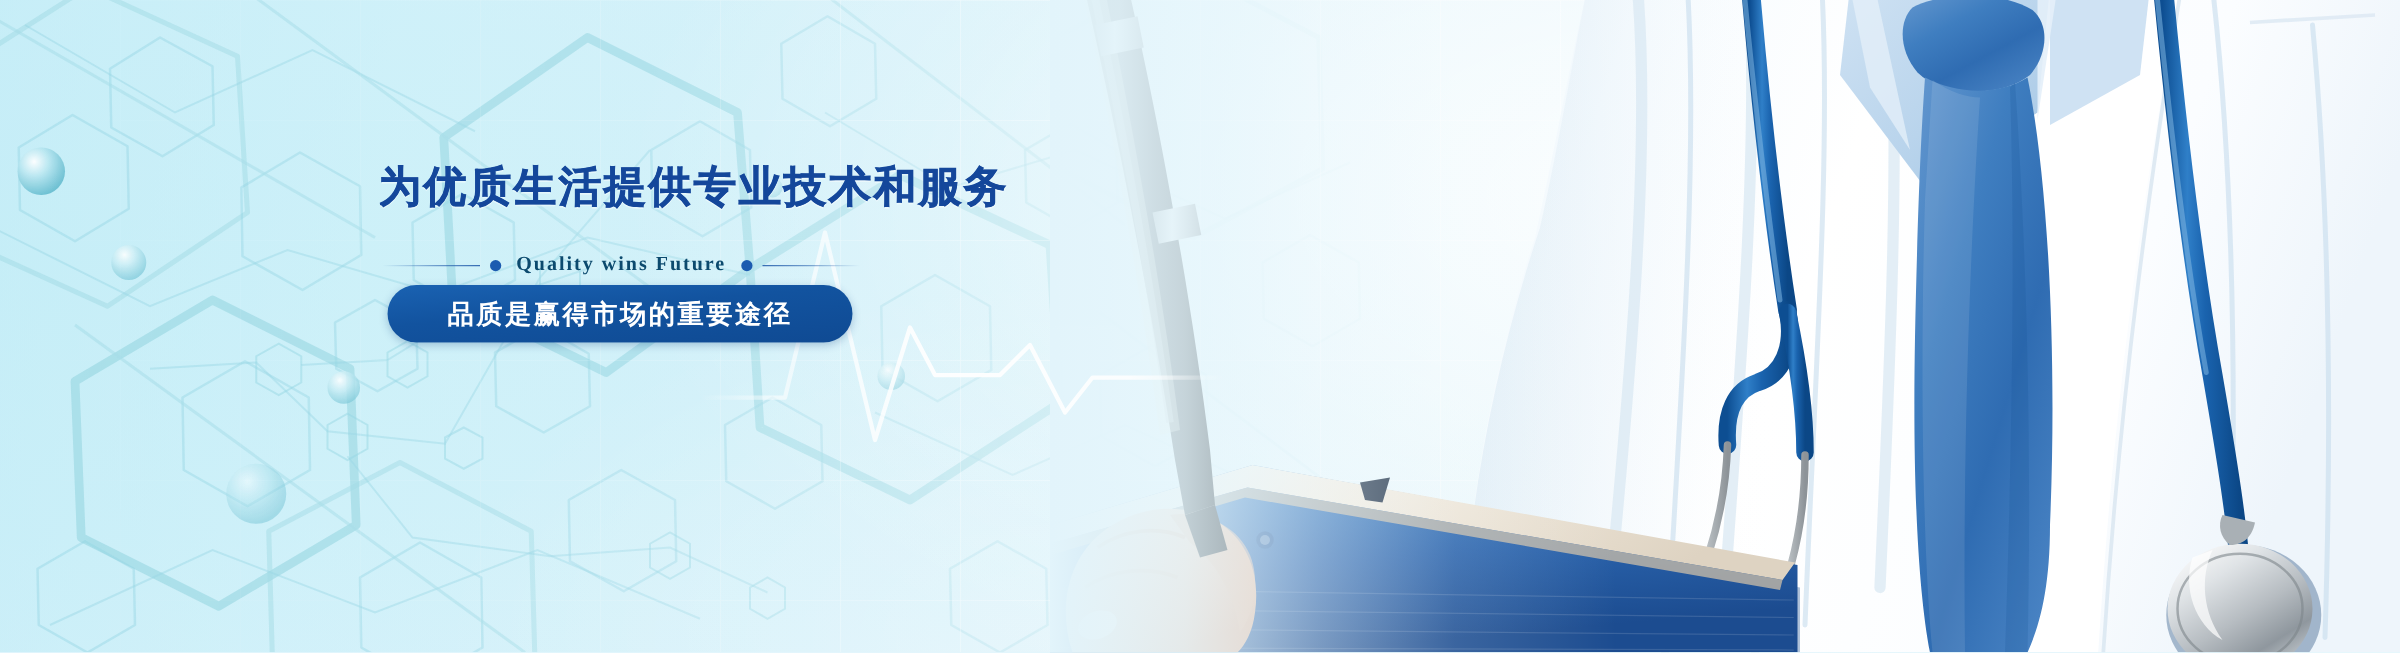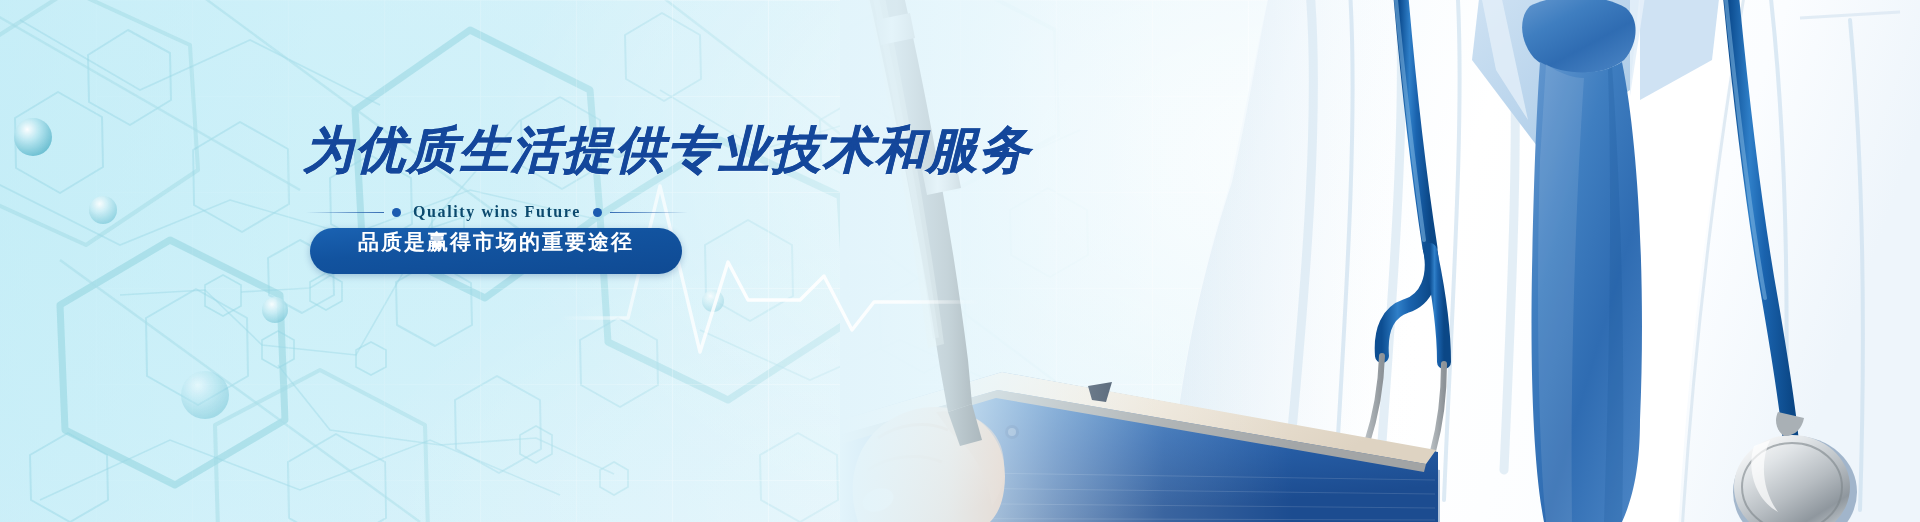--- a/index.html
+++ b/index.html
@@ -48,21 +48,21 @@
   }
   svg.layer{display:block;}
 
   
   #content{
     position:absolute;left:0;top:0;width:960px;height:522px;
     z-index:40;
   }
   #headline{
     position:absolute;left:303px;top:126px;
-    font-size:50px;line-height:48px;font-weight:700;font-style:italic;
+    font-size:34px;line-height:48px;font-weight:700;
     letter-spacing:2px;
     color:#14479b;
     white-space:nowrap;
     text-shadow:0 1px 0 rgba(255,255,255,0.45);
     -webkit-text-stroke:0.6px #14479b;
   }
   #divider{
     position:absolute;left:306px;top:200px;
     width:382px;height:24px;
     display:flex;align-items:center;justify-content:center;gap:8px;
@@ -82,21 +82,21 @@
     flex:0 0 auto;
     font-family:"Liberation Serif","DejaVu Serif",serif;
     font-size:16px;font-weight:700;letter-spacing:1.6px;
     color:#0c4a6e;white-space:nowrap;padding:0 4px;
   }
   #cta{
     position:absolute;left:310px;top:228px;
     width:372px;height:46px;border-radius:23px;
     background:linear-gradient(175deg,#1a62b2 0%,#12539f 42%,#0f4a93 100%);
     box-shadow:0 2px 7px rgba(16,64,130,0.28);
-    display:flex;justify-content:center;
+    display:flex;align-items:center;justify-content:center;
     border:none;cursor:pointer;
   }
   #cta-label{
     color:#ffffff;font-size:21px;font-weight:700;letter-spacing:2px;
     white-space:nowrap;
   }
 
   
   #photo{
     position:absolute;right:0;top:0;width:1080px;height:522px;

